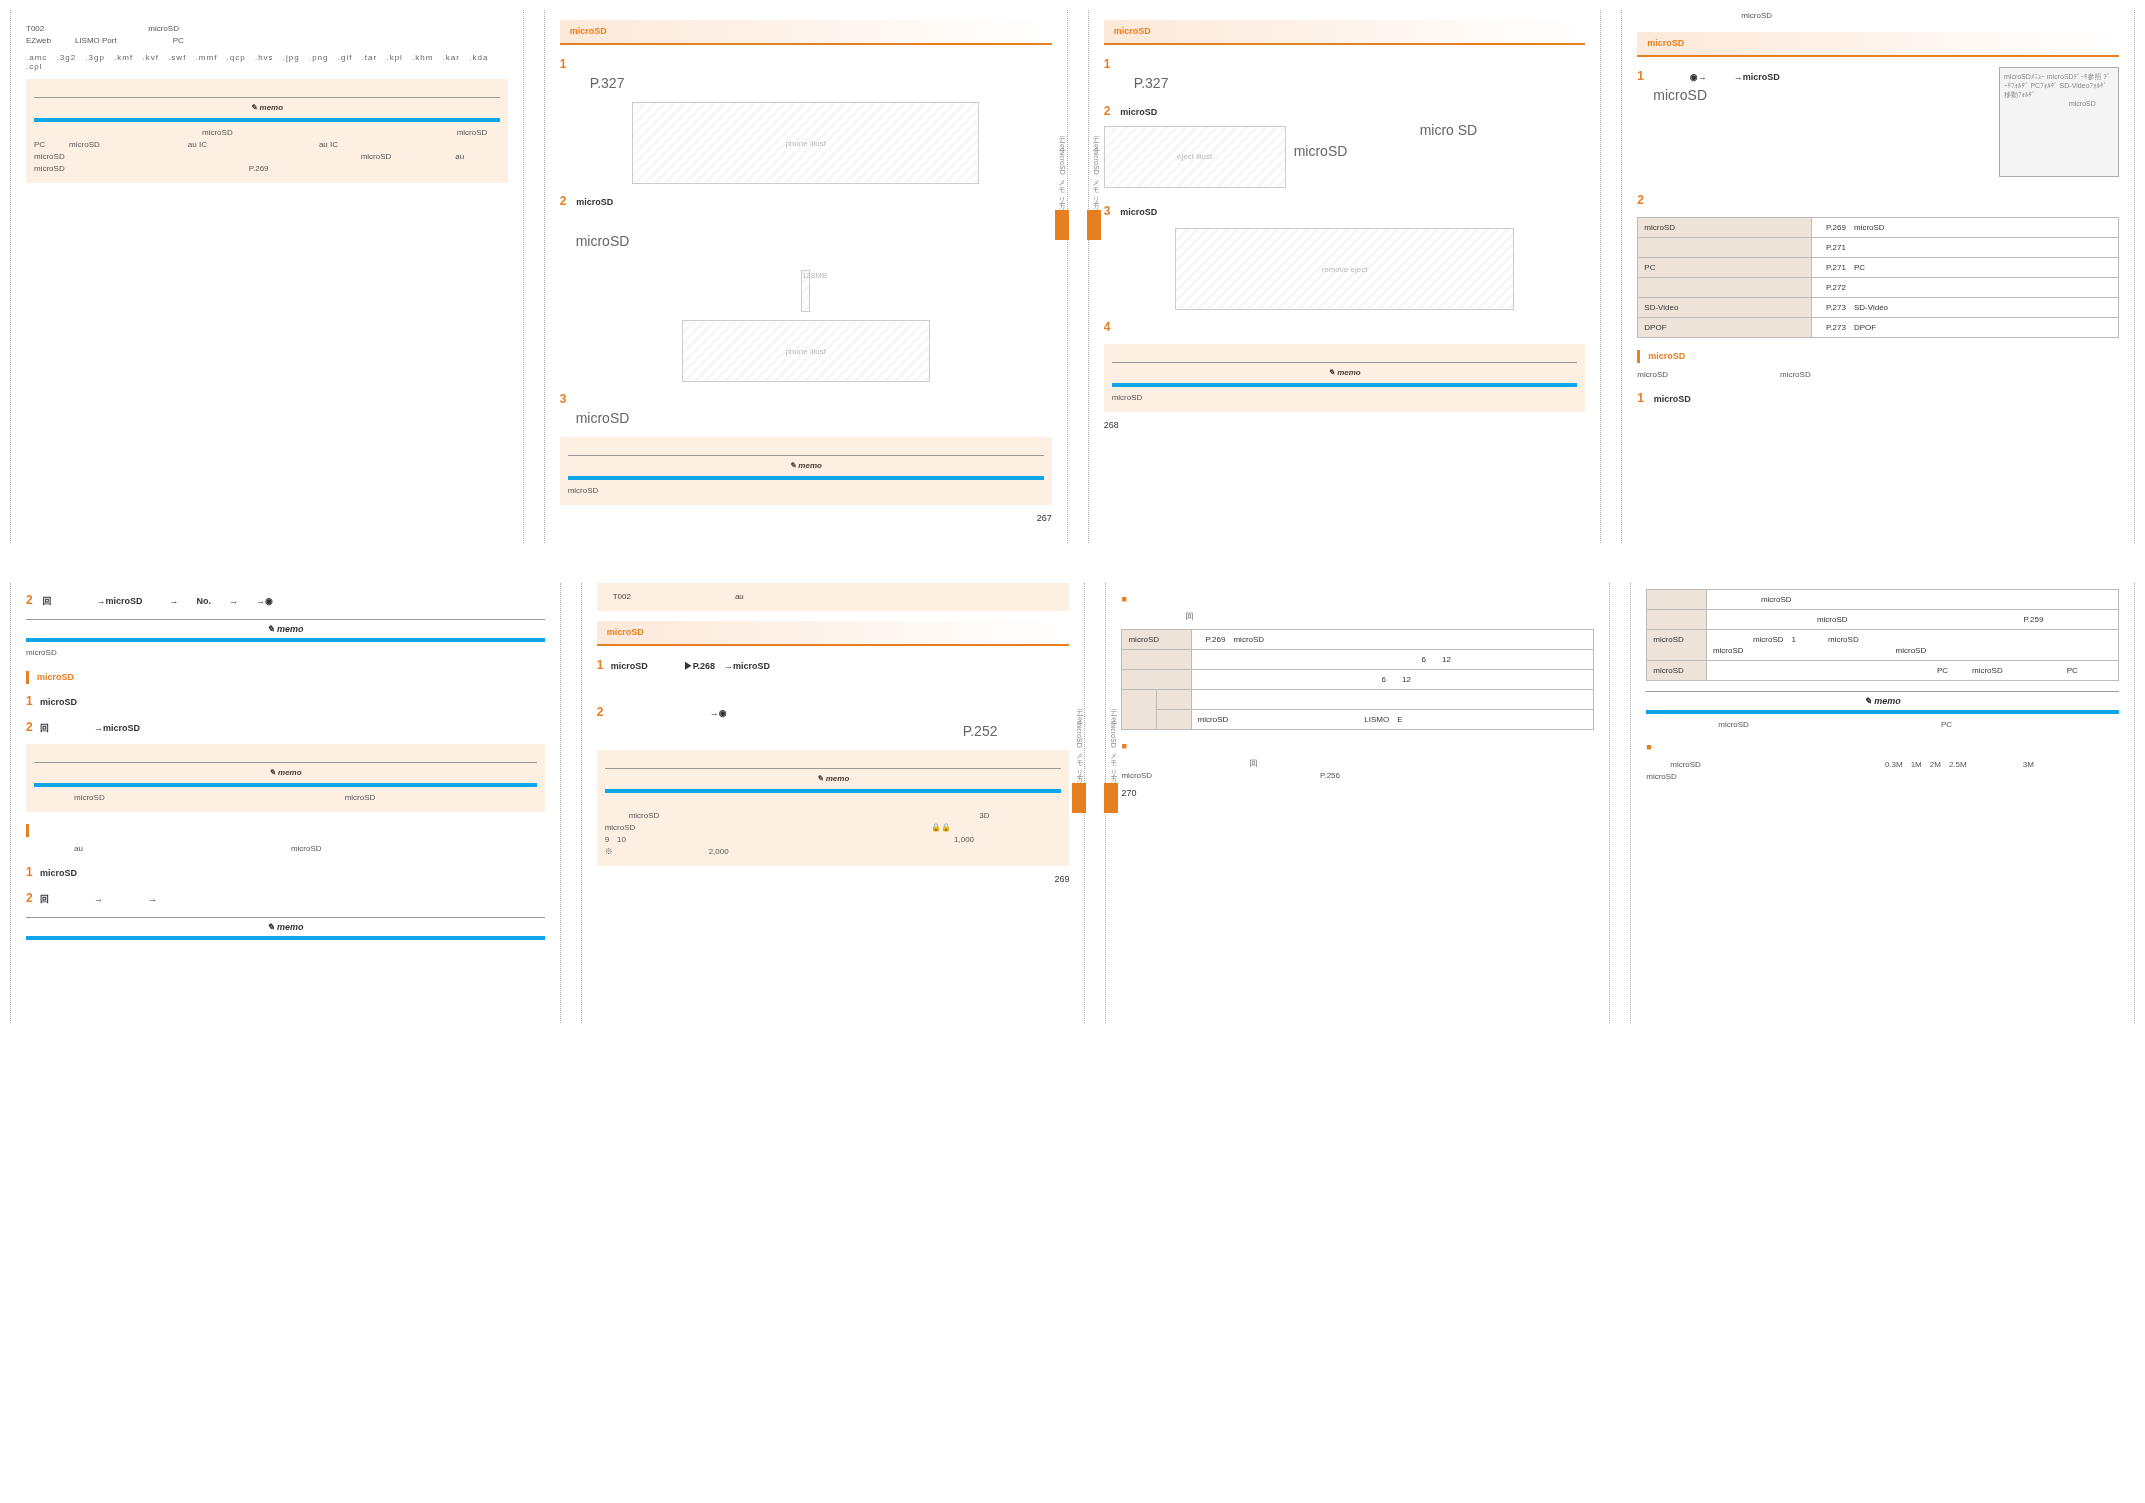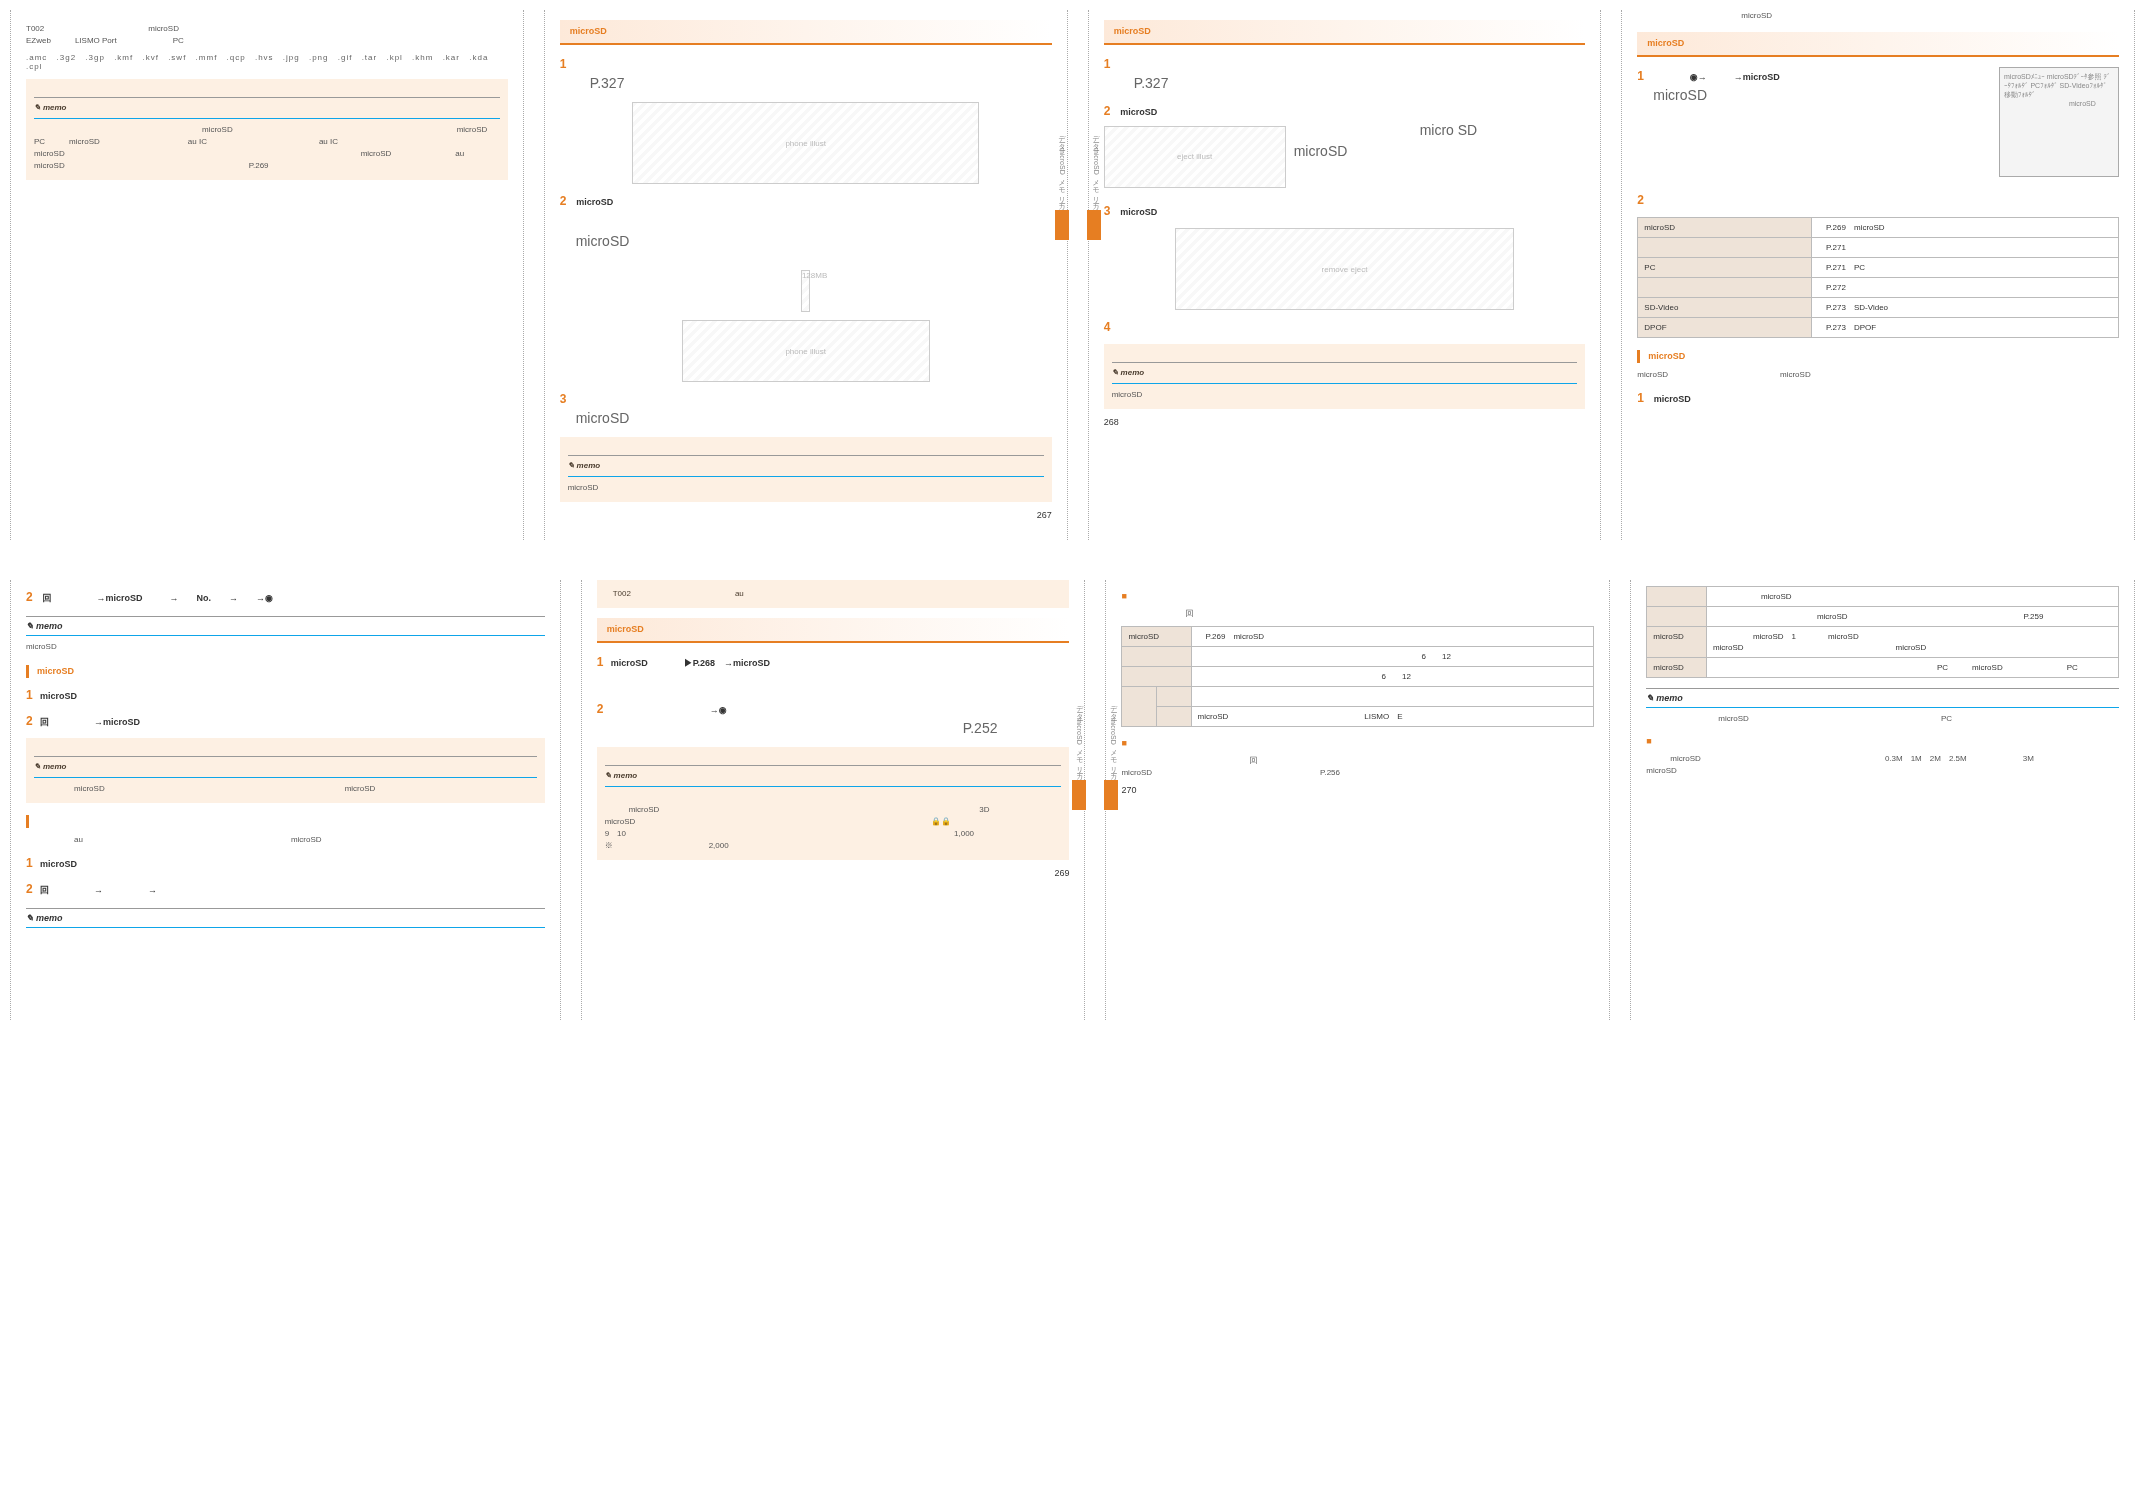--- a/index.html
+++ b/index.html
@@ -62,23 +62,24 @@
   .note-box {
     background: #fdf0e3;
     padding: 8px;
     font-size: 8px;
     line-height: 1.5;
     margin: 8px 0;
     color:#4a3c2e;
   }
   .memo {
     border-top: 1px solid #999;
-    border-bottom: 1px solid #0ea5e9;
+    border-bottom: 4px solid #0ea5e9;
     padding: 4px 0;
     margin: 10px 0 5px;
+    text-align: center;
   }
   .memo-title { font-weight: bold; font-style: italic; }
   .memo-title::before { content:"✎ "; }
   .memo-body { font-size: 8px; color:#555; line-height:1.5; margin-top:4px; }
   .ext-list { font-size:8px; color:#666; word-spacing:6px; letter-spacing:1px; margin:6px 0; }
   .figure {
     border: 1px solid #ccc;
     height: 80px;
     margin: 8px auto;
     width: 70%;

